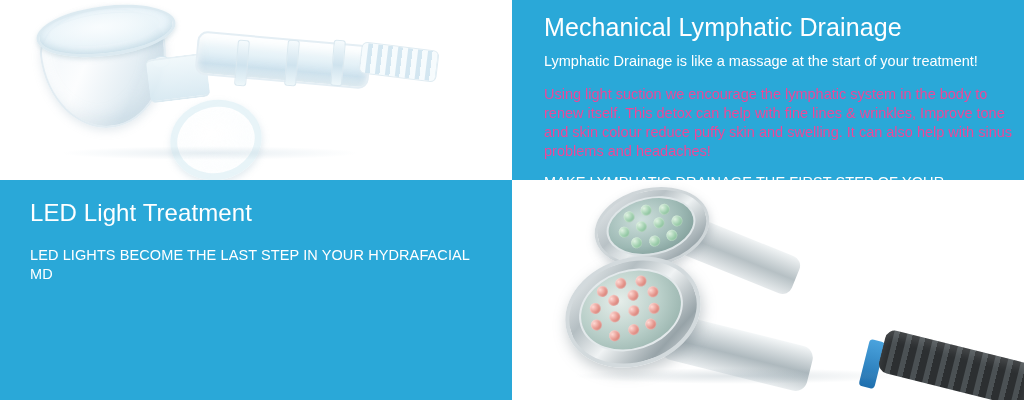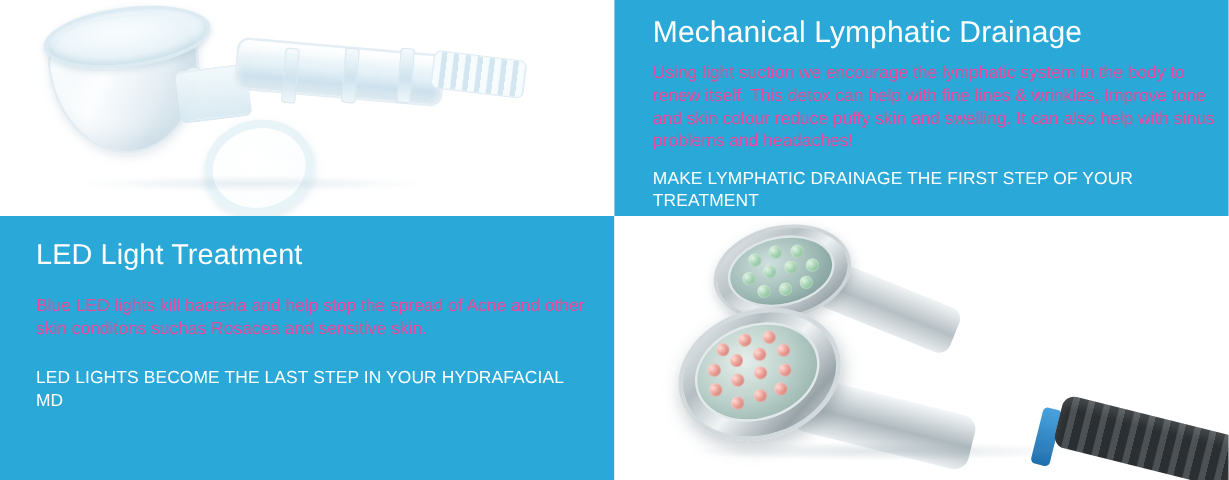--- a/index.html
+++ b/index.html
@@ -280,28 +280,28 @@
     <div class="tube-ring" style="left:286px;"></div>
     <div class="tube-ring" style="left:332px;"></div>
     <div class="tube-tip"></div>
     <div class="ring-small"></div>
     <div class="tl-shadow"></div>
   </div>
 
   <div class="panel panel-tr"></div>
   <div class="txt-block tr-text">
     <h2 class="heading">Mechanical Lymphatic Drainage</h2>
+    <p class="lede">Lymphatic Drainage is like a massage at the start of your treatment!</p>
     <p class="para">Using light suction we encourage the lymphatic system in the body to renew itself. This detox can help with fine lines &amp; wrinkles, Improve tone and skin colour reduce puffy skin and swelling. It can also help with sinus problems and headaches!</p>
     <p class="callout">MAKE LYMPHATIC DRAINAGE THE FIRST STEP OF YOUR TREATMENT</p>
   </div>
 
   <div class="panel panel-bl"></div>
   <div class="txt-block bl-text">
     <h2 class="heading">LED Light Treatment</h2>
-    <p class="para">Blue LED lights kill bacteria and help stop the spread of Acne and other skin conditons suchas Rosacea and sensitive skin.</p>
     <p class="callout">LED LIGHTS BECOME THE LAST STEP IN YOUR HYDRAFACIAL MD</p>
   </div>
 
   <div class="panel panel-br"></div>
   <div class="br-photo">
     <div class="hp hp-back-neck"></div>
     <div class="hp hp-back-head"></div>
     <div class="hp hp-back-face">
       <div class="led-dot green" style="left:18px;  top:8px;"></div>
       <div class="led-dot green" style="left:36px;  top:5px;"></div>

